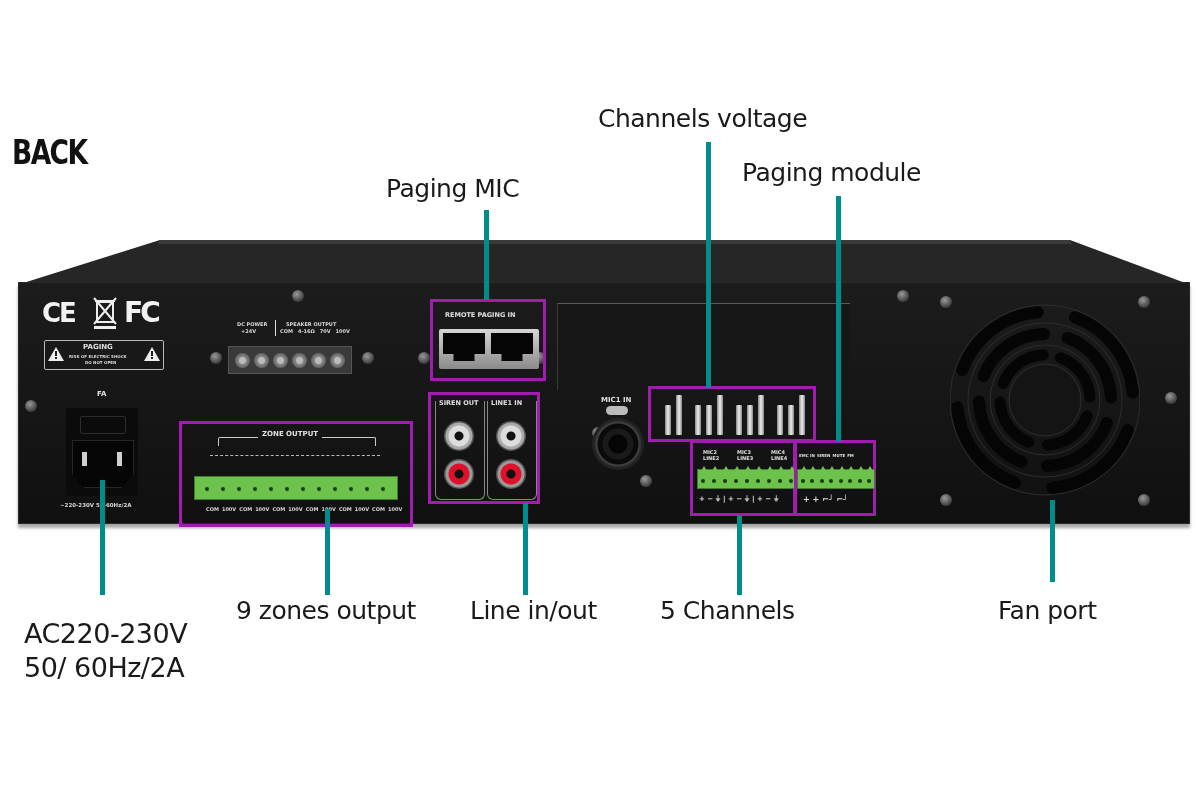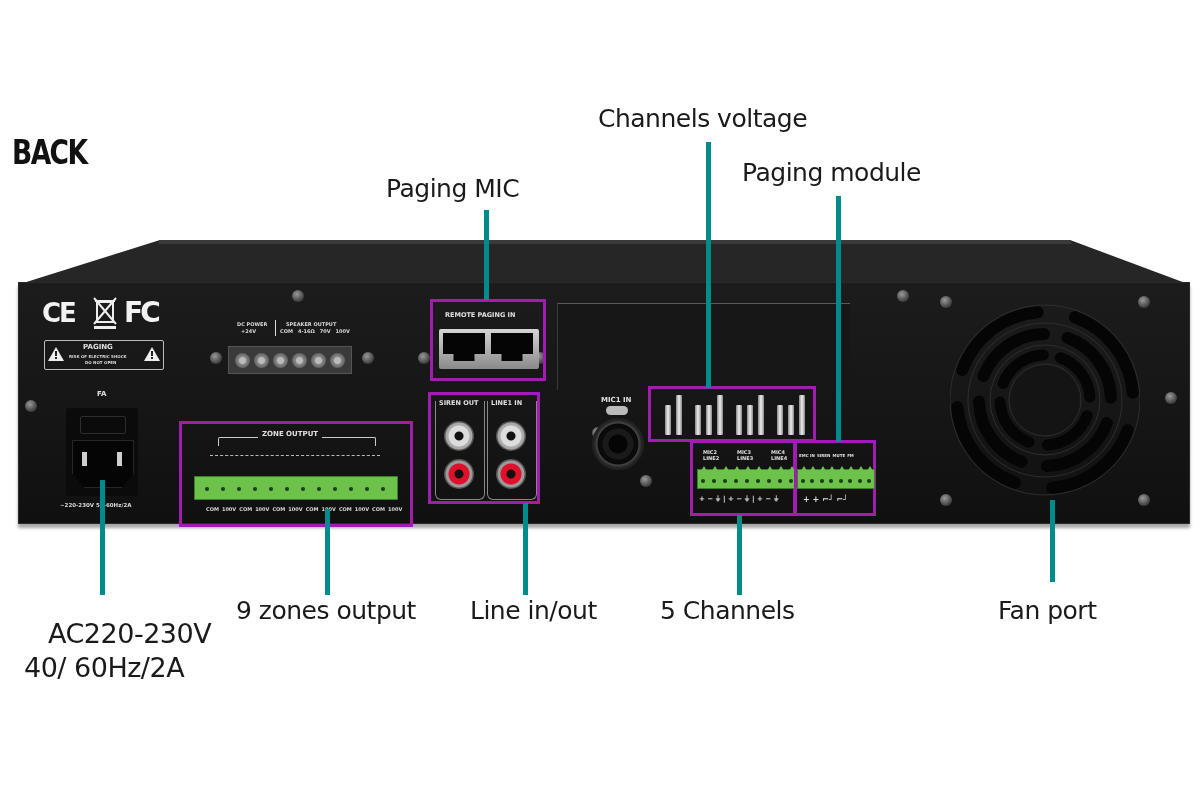--- a/index.html
+++ b/index.html
@@ -255,18 +255,18 @@
 
 <div class="abs leader" style="left:484px;top:210px;height:90px;"></div>
 <div class="abs leader" style="left:706px;top:142px;height:246px;"></div>
 <div class="abs leader" style="left:836px;top:196px;height:246px;"></div>
 <div class="abs leader" style="left:100px;top:480px;height:115px;"></div>
 <div class="abs leader" style="left:325px;top:509px;height:86px;"></div>
 <div class="abs leader" style="left:523px;top:503px;height:92px;"></div>
 <div class="abs leader" style="left:737px;top:515px;height:80px;"></div>
 <div class="abs leader" style="left:1050px;top:500px;height:82px;"></div>
 
-<div class="abs callout" style="left:24px;top:618px;font-size:27px;margin-left:24px;">AC220-230V</div>
-<div class="abs callout" style="left:24px;top:652px;font-size:27px;">40/ 60Hz/2A</div>
+<div class="abs callout" style="left:24px;top:618px;font-size:27px;">AC220-230V</div>
+<div class="abs callout" style="left:24px;top:652px;font-size:27px;">50/ 60Hz/2A</div>
 <div class="abs callout" style="left:236px;top:596px;">9 zones output</div>
 <div class="abs callout" style="left:470px;top:596px;">Line in/out</div>
 <div class="abs callout" style="left:660px;top:596px;">5 Channels</div>
 <div class="abs callout" style="left:998px;top:596px;">Fan port</div>
 
 </body></html>

